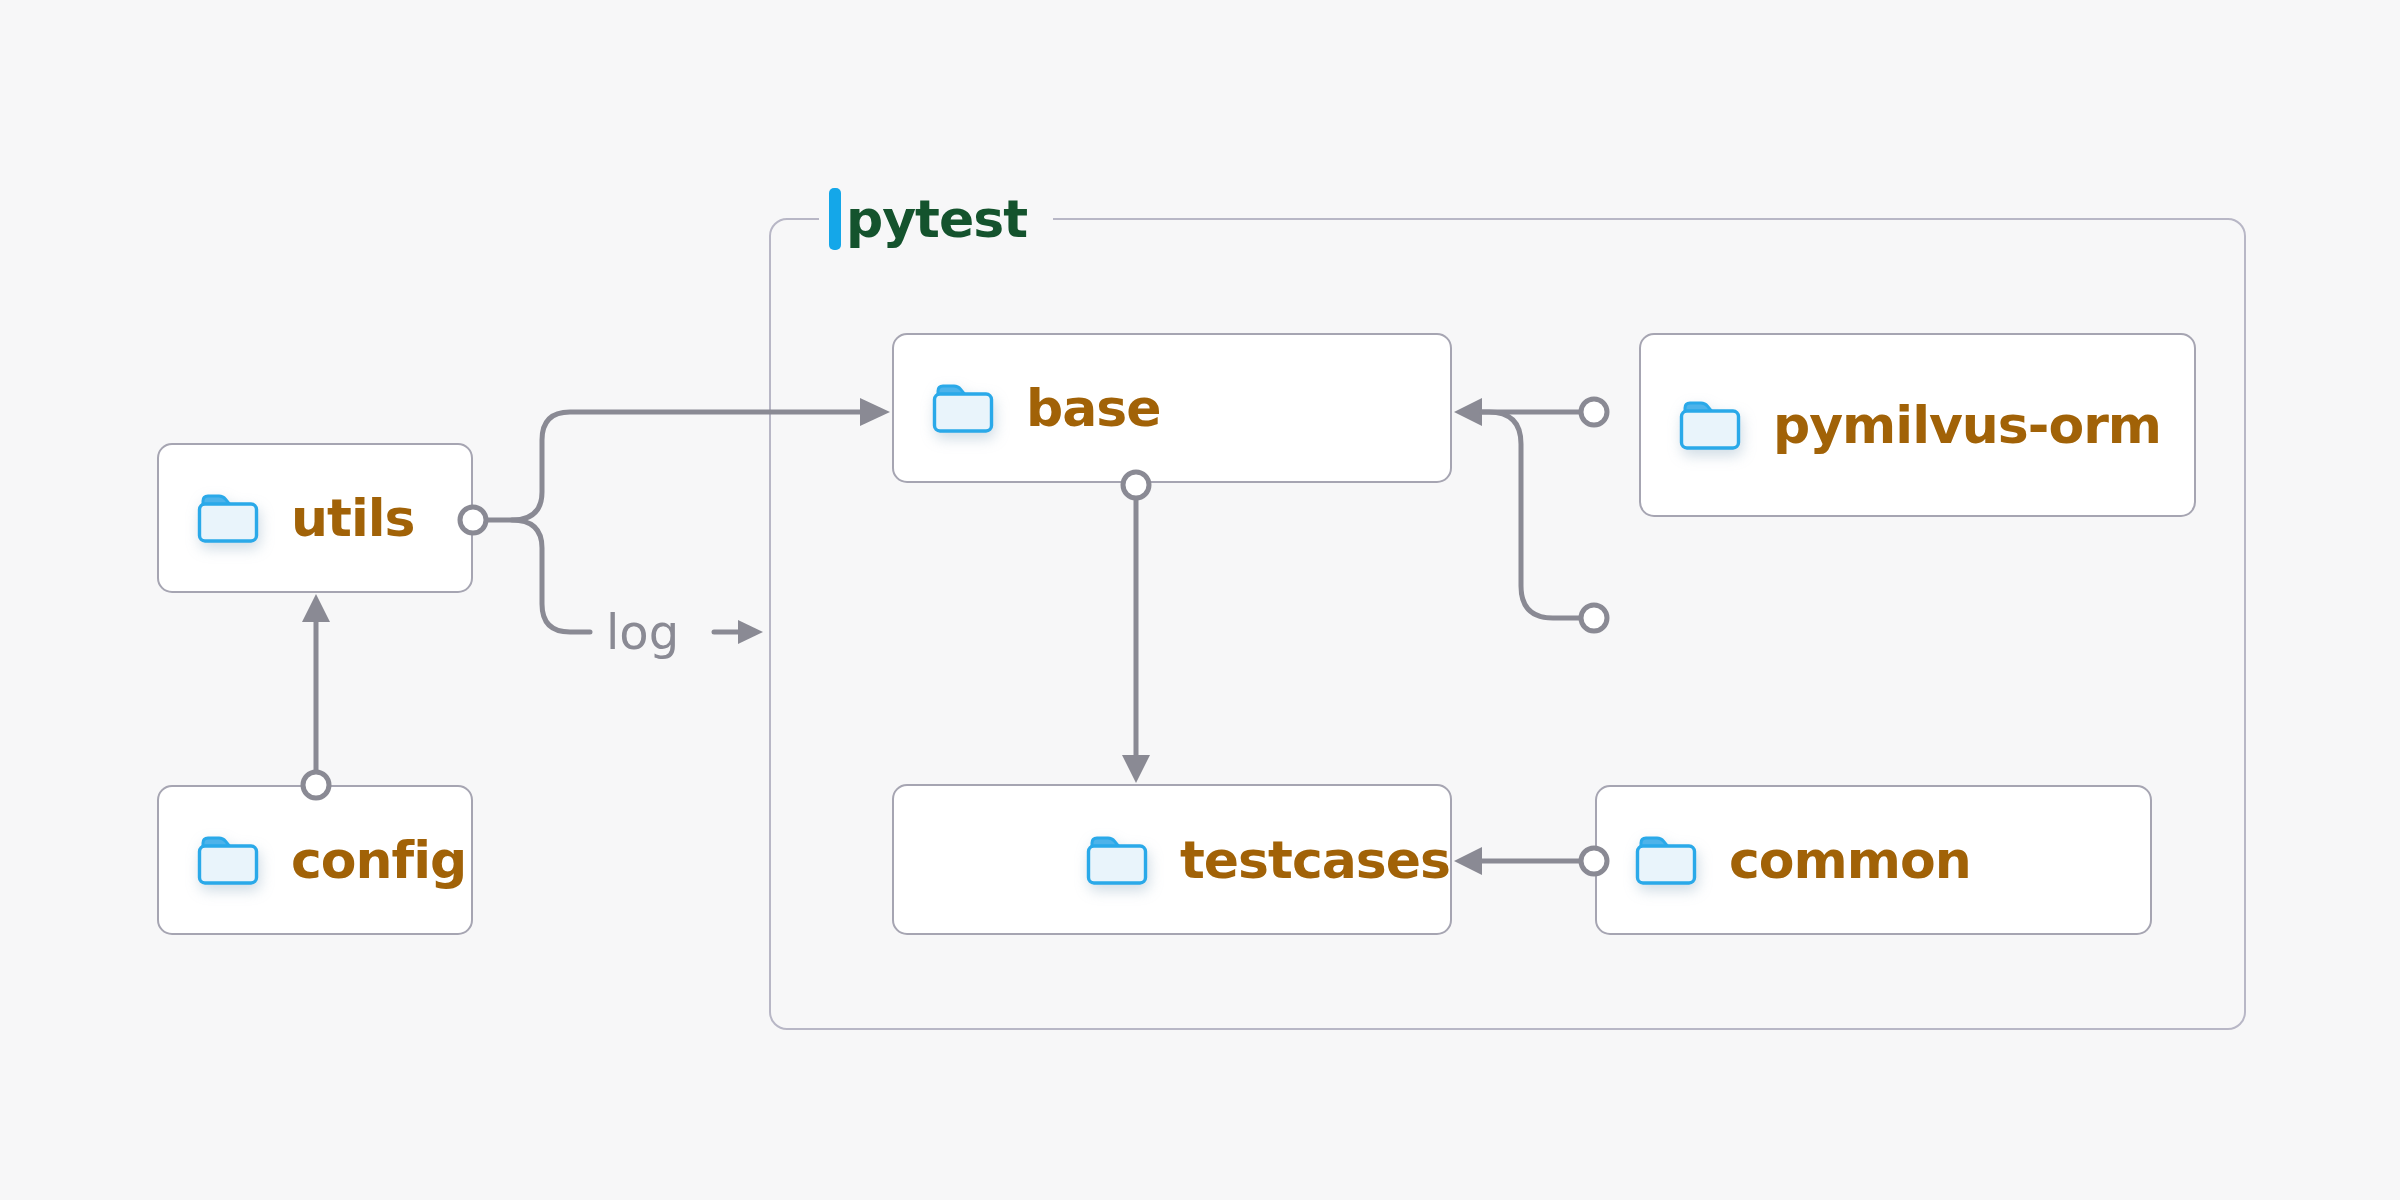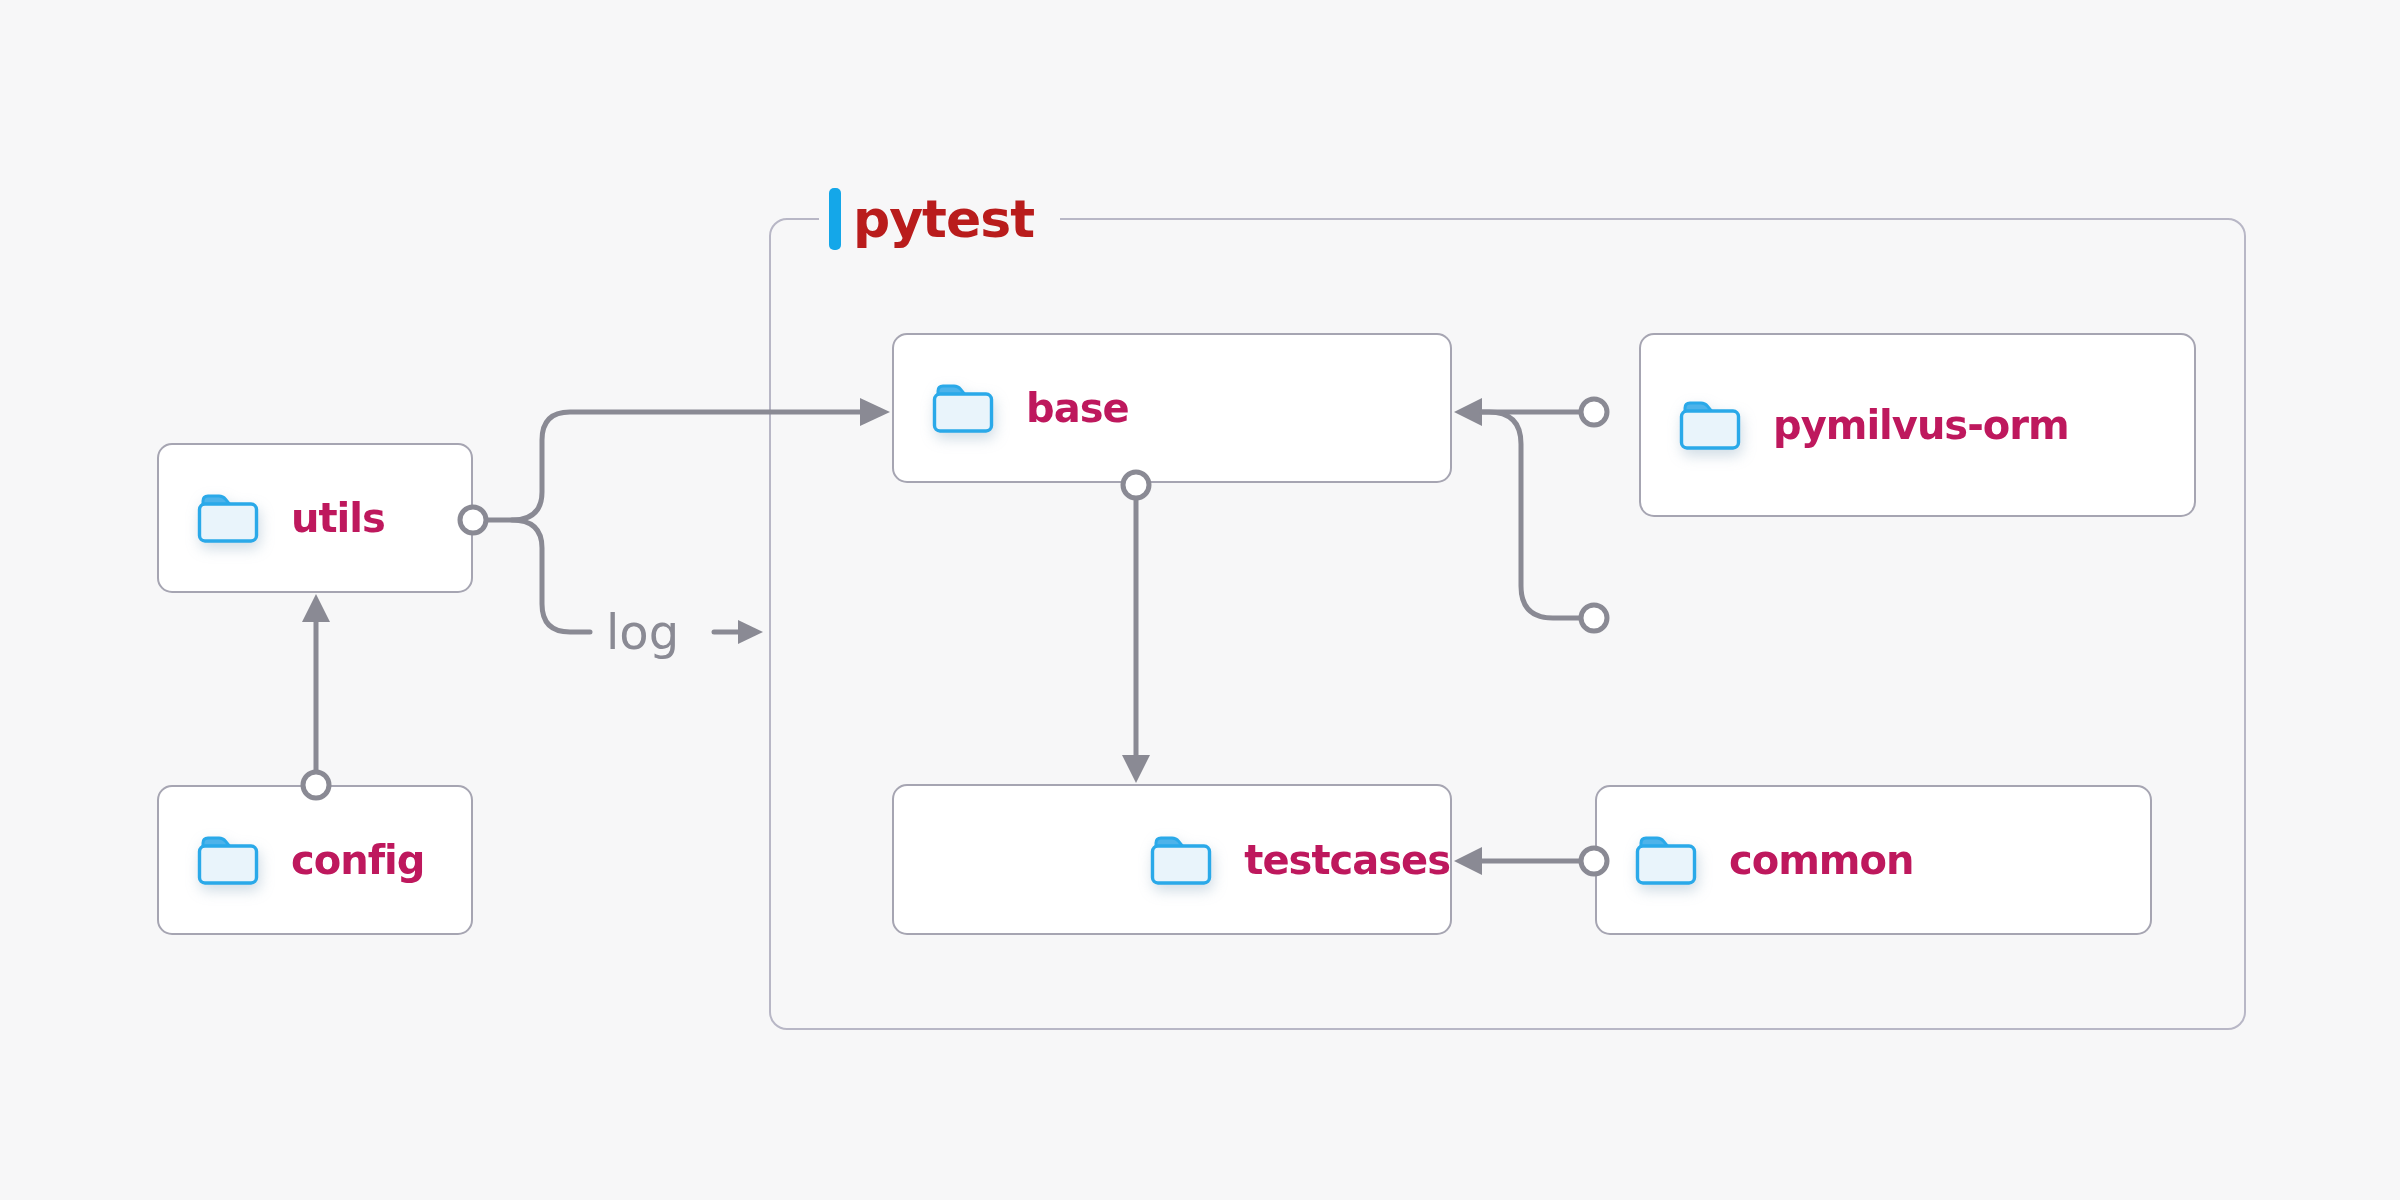--- a/index.html
+++ b/index.html
@@ -37,48 +37,48 @@
     padding: 0 26px 0 10px;
   }
   .accent-bar {
     width: 12px;
     height: 62px;
     border-radius: 5px;
     background: #14a7e9;
     flex: none;
   }
   .group-label-text {
-    margin-left: 12px;
+    margin-left: 5px;
     font-size: 52px;
     font-weight: 700;
     letter-spacing: -1px;
-    color: #b91c1c;
+    color: #14532d;
     white-space: nowrap;
     line-height: 62px;
   }
   .node {
     position: absolute;
     background: #ffffff;
     border: 2px solid #a6a5b2;
     border-radius: 15px;
     box-sizing: border-box;
     display: flex;
     align-items: center;
     padding-left: 36px;
   }
   .node .folder {
     flex: none;
     filter: drop-shadow(2px 6px 7px rgba(100, 140, 170, 0.30));
   }
   .node-label {
     margin-left: 30px;
-    font-size: 40px;
+    font-size: 52px;
     font-weight: 700;
     letter-spacing: -1px;
-    color: #be185d;
+    color: #a16207;
     white-space: nowrap;
   }
   .edges-layer {
     position: absolute;
     left: 0;
     top: 0;
     pointer-events: none;
   }
   .edge-line {
     stroke: #8a8a94;

